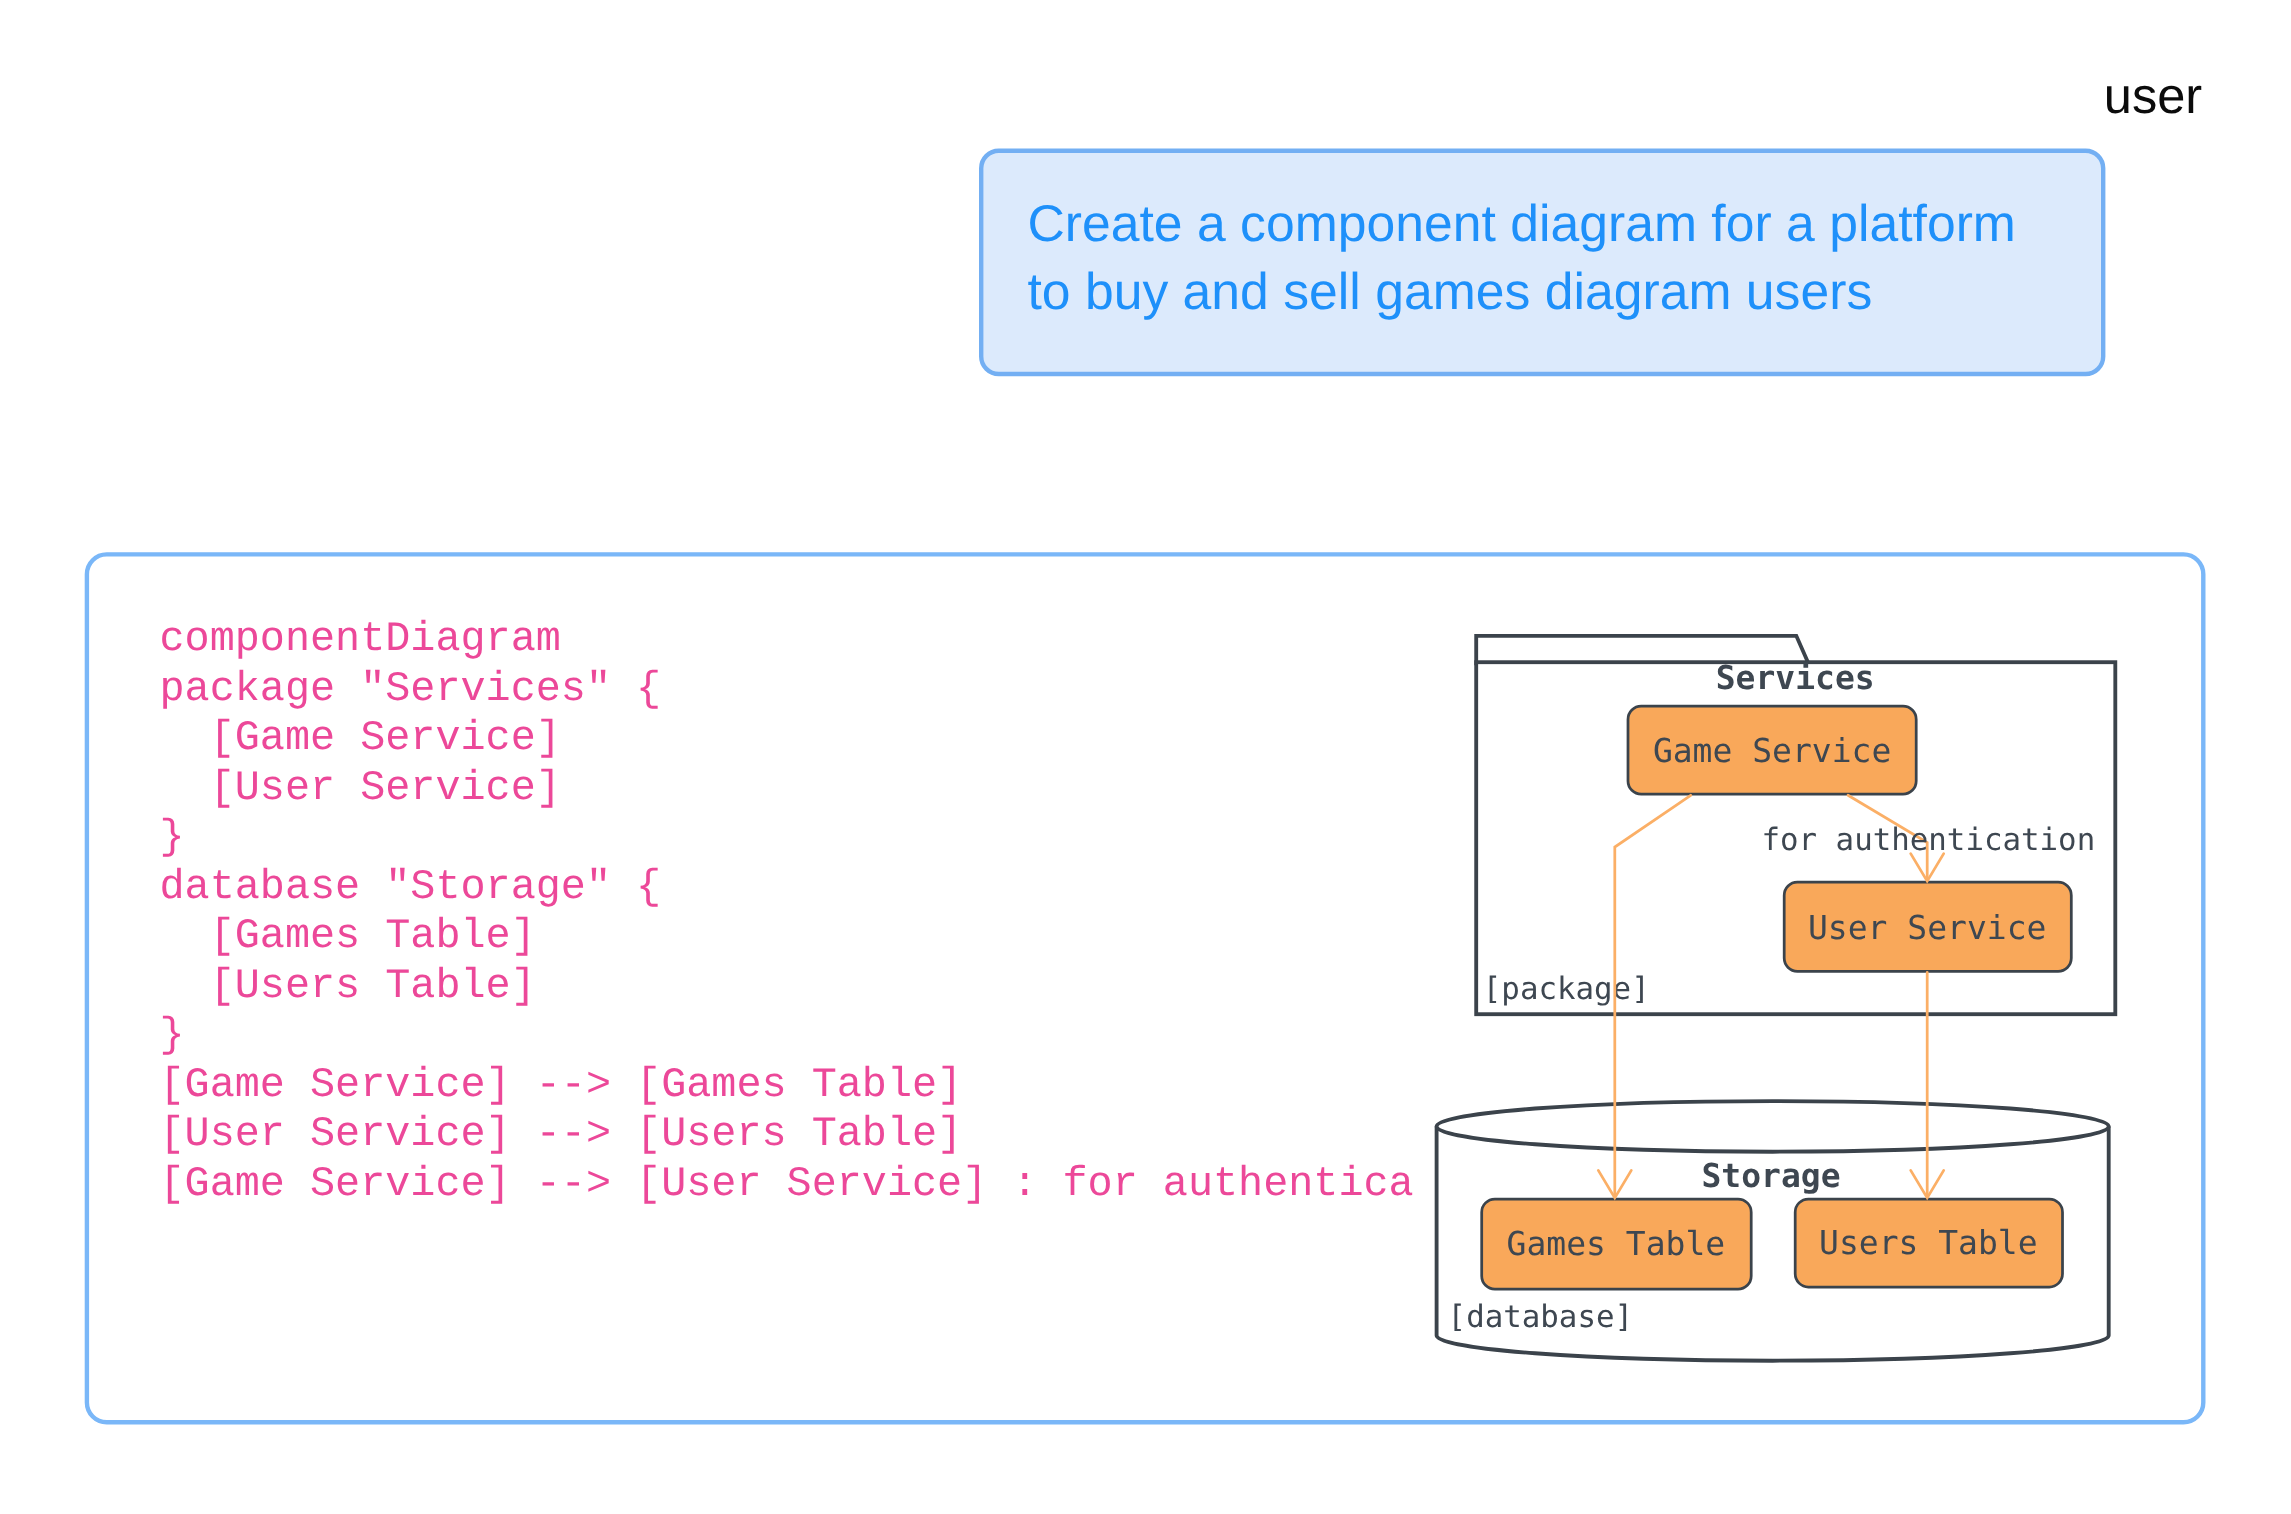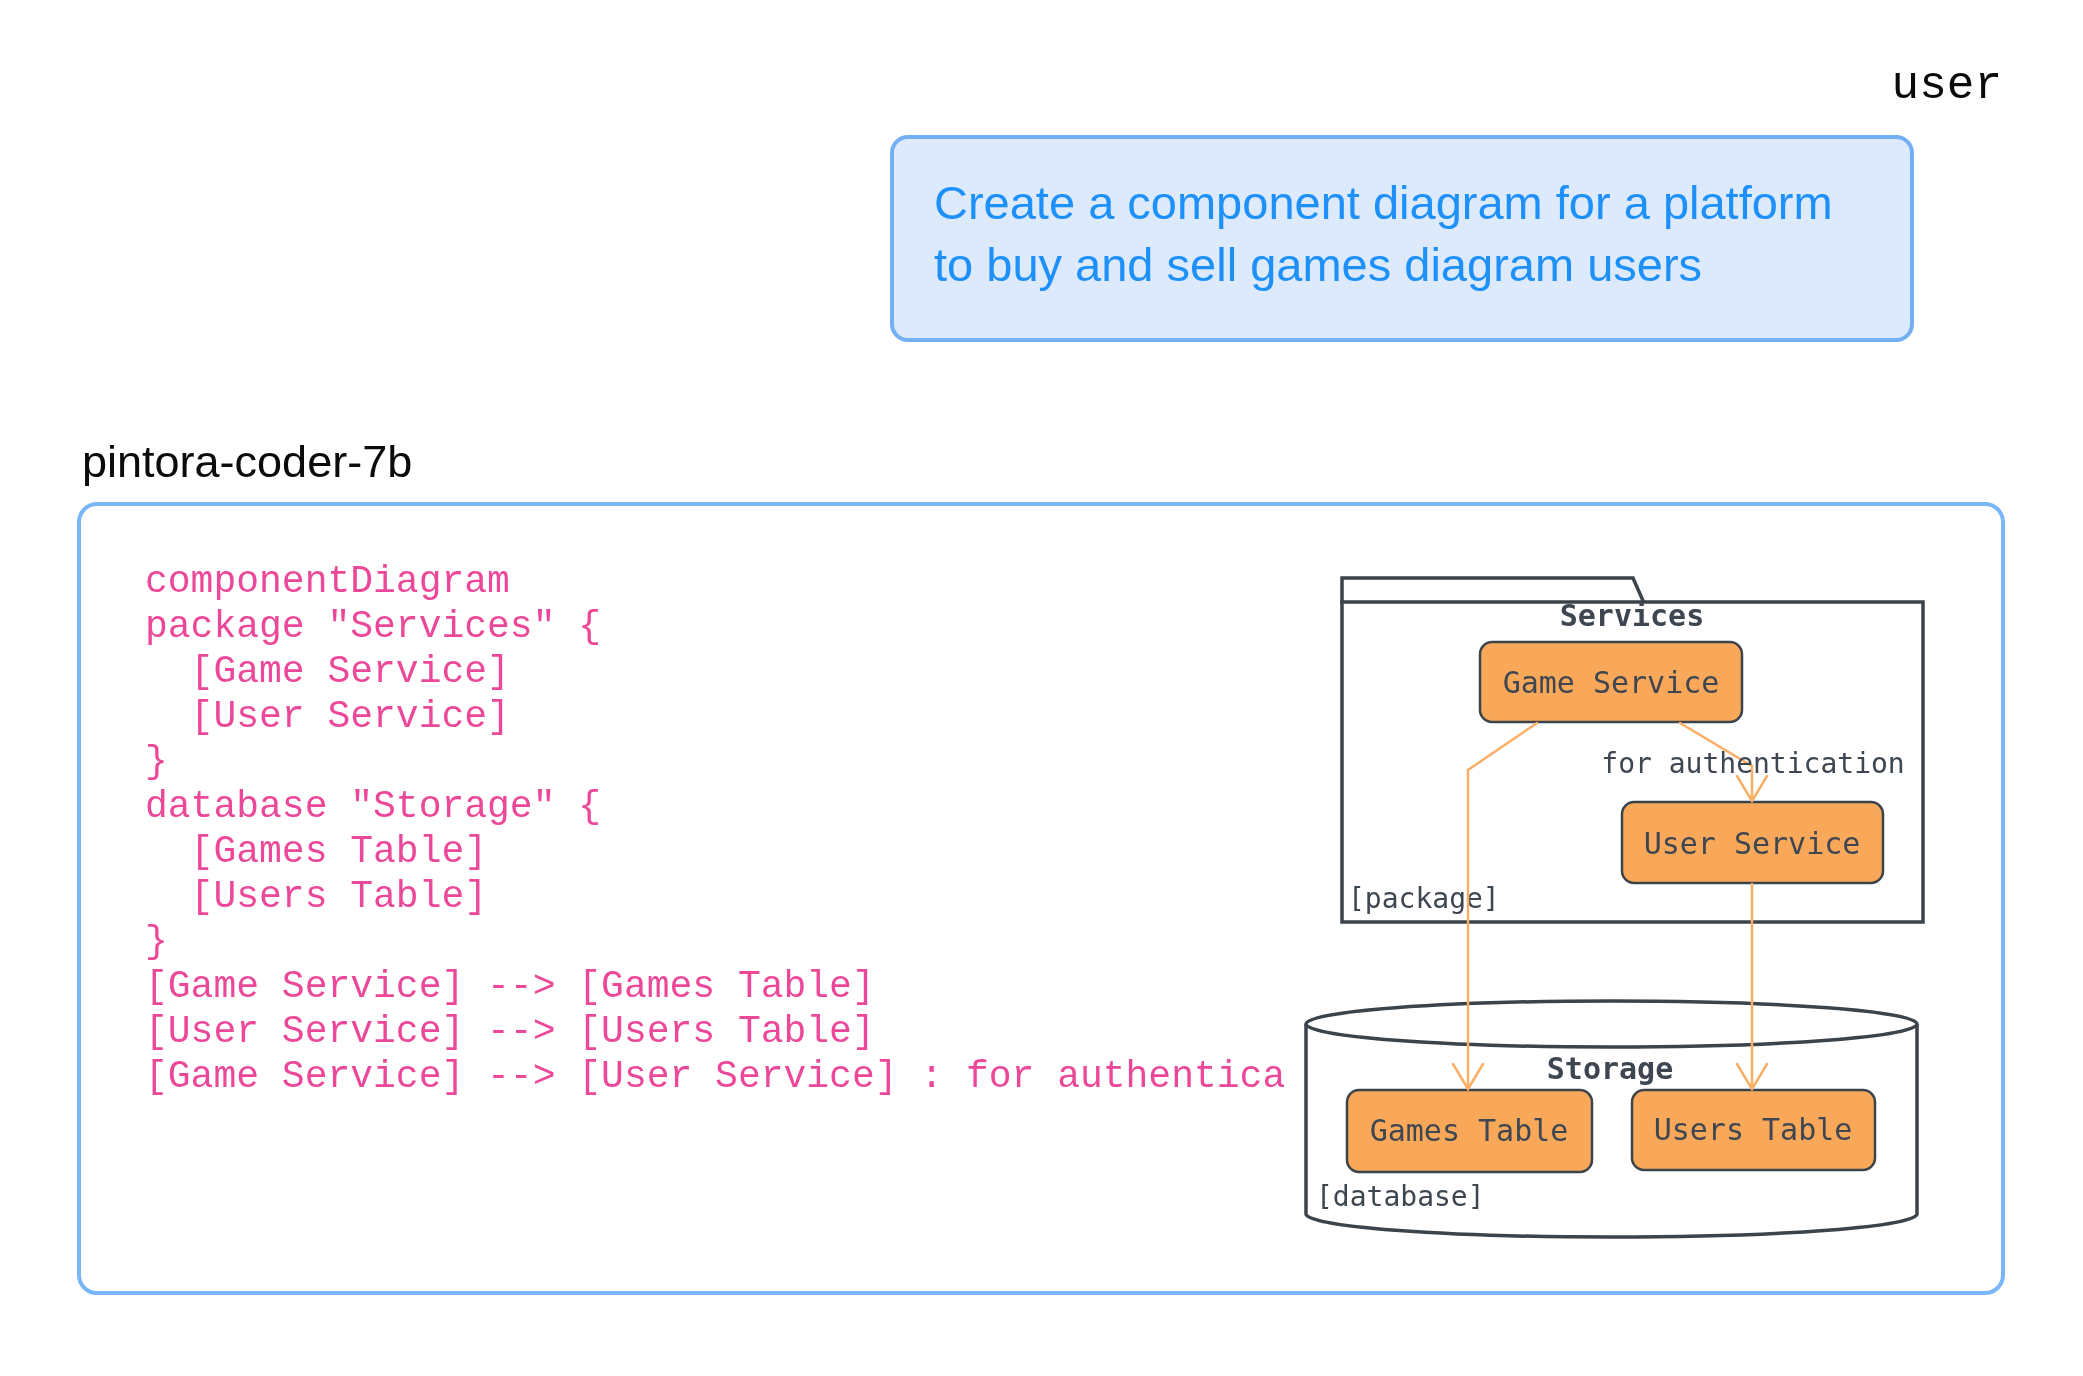--- a/index.html
+++ b/index.html
@@ -1,18 +1,18 @@
 <!DOCTYPE html>
 <html><head>
 <meta charset="utf-8">
 <style>
   html,body{margin:0;padding:0;background:#ffffff;}
   .canvas{position:relative;width:2083px;height:1376px;background:#fff;overflow:hidden;
           font-family:"Liberation Sans",sans-serif;}
-  .user-label{position:absolute;top:60px;right:81px;font-size:46px;color:#0b0b0b;font-family:Liberation Mono, monospace;}
+  .user-label{position:absolute;top:60px;right:81px;font-size:46px;color:#0b0b0b;}
   .bubble{position:absolute;left:890px;top:135px;width:1024px;height:207px;box-sizing:border-box;
           background:#DCEAFC;border:4px solid #73AFF3;border-radius:18px;padding:33px 40px 0 40px;}
   .bubble .msg-line{display:block;font-size:47px;line-height:62px;color:#1E90FA;}
   .model-label{position:absolute;left:82px;top:436px;font-size:45px;color:#0b0b0b;}
   .output-box{position:absolute;left:77px;top:502px;width:1928px;height:793px;box-sizing:border-box;
           background:#fff;border:4px solid #7AB7F8;border-radius:20px;}
   .code{position:absolute;left:145px;top:559px;margin:0;width:1140px;height:550px;overflow:hidden;
           font-family:"Liberation Mono",monospace;font-size:38px;line-height:45px;color:#ec4899;
           white-space:pre;}
   .diagram-svg{position:absolute;left:0;top:0;}
@@ -25,21 +25,20 @@
 
 <div class="canvas">
 
   <div class="user-label">user</div>
 
   <div class="bubble">
     <span class="msg-line">Create a component diagram for a platform</span>
     <span class="msg-line">to buy and sell games diagram users</span>
   </div>
 
-  <div class="model-label">pintora-coder-7b</div>
 
   <div class="output-box"></div>
 
   <pre class="code">componentDiagram
 package "Services" {
   [Game Service]
   [User Service]
 }
 database "Storage" {
   [Games Table]

